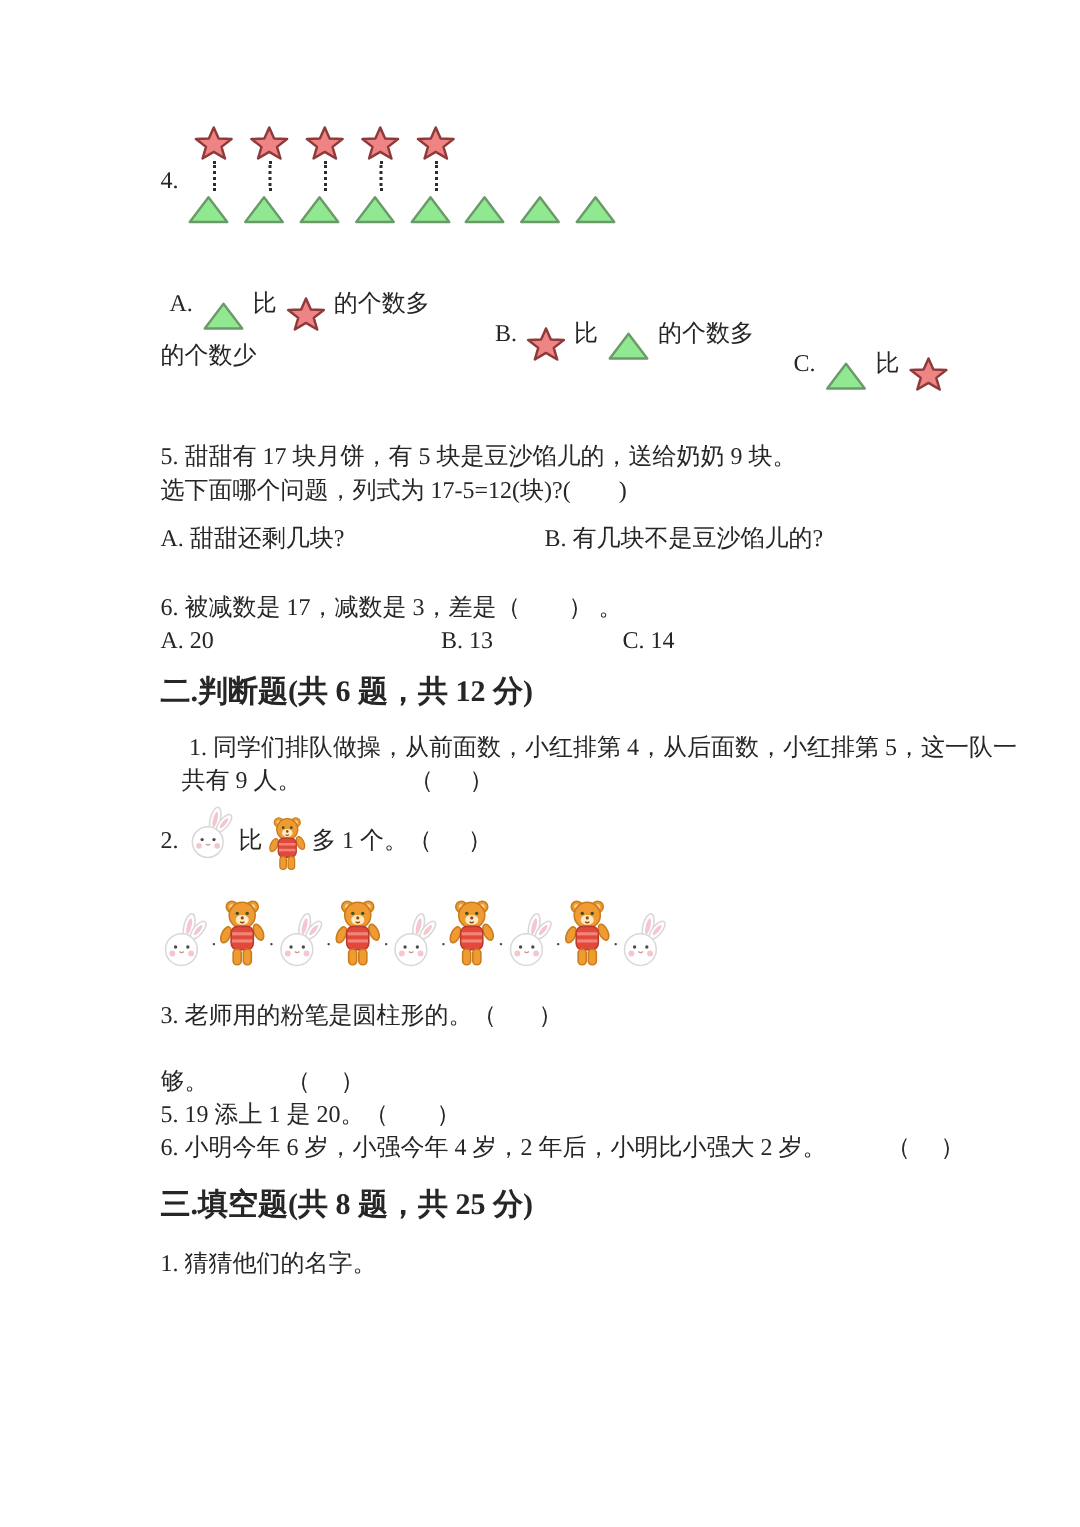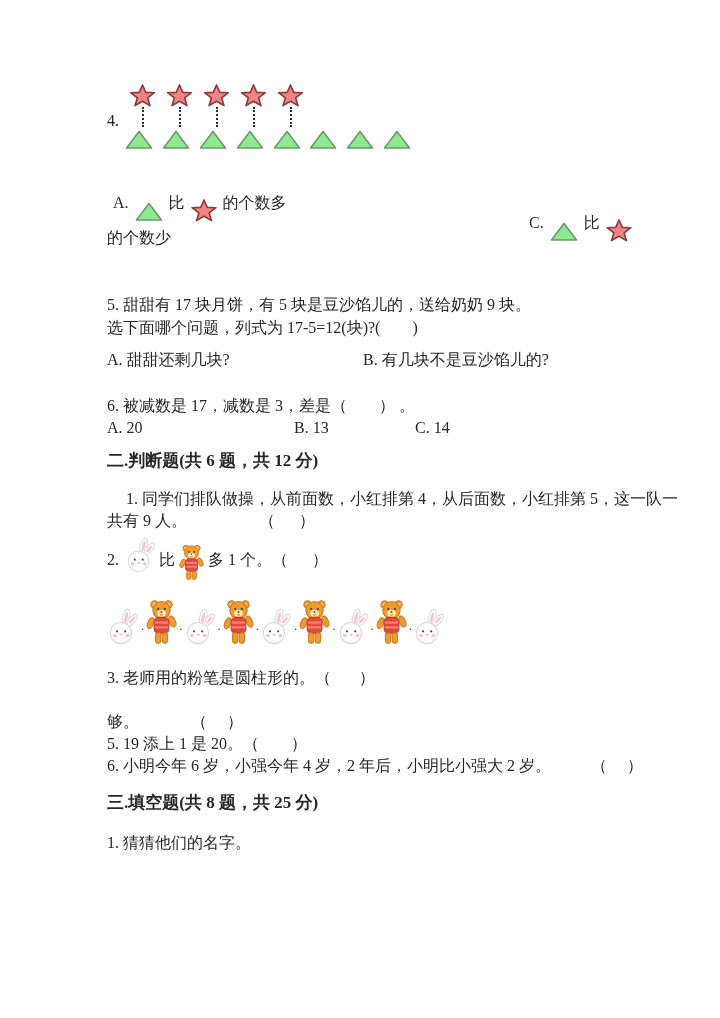--- a/index.html
+++ b/index.html
@@ -7,21 +7,21 @@
     position:relative;
     width:720px;height:1018px;
     margin:0 auto;
     background:#ffffff;
     font-family:"Liberation Serif","DejaVu Serif",serif;
     font-size:16px;
     color:#262626;
     overflow:hidden;
   }
   .line{position:absolute;white-space:pre;line-height:20px;}
-  .heading{font-weight:bold;font-size:17px;}
+  .heading{font-weight:bold;font-size:20px;}
   
   .fig-q4{position:absolute;left:107px;top:84px;width:330px;height:70px;}
   .fig-q4 .qnum{position:absolute;left:0;top:28px;}
   .row-abs{position:absolute;display:flex;}
   .cell{width:37px;display:flex;justify-content:center;align-items:flex-end;}
   .tri-cell{width:36.8px;display:flex;justify-content:center;align-items:flex-end;}
   .dotline{width:0;height:20px;border-left:2.6px dotted #2c2c2c;}
   
   .opt{position:absolute;white-space:pre;}
   .ico{display:inline-block;margin:0 6px;}
@@ -128,20 +128,25 @@
         </span>
       </div>
   </div>
 
   <div class="line" style="left:6px;top:173px;width:704px;height:56px;">
     <span class="opt" style="left:107px;"><span>A.</span><span class="ico drop"><svg viewBox="0 0 28 21" xmlns="http://www.w3.org/2000/svg" width="28" height="21">
             <polygon points="14,2.5 26.5,19 1.5,19" fill="#90e890" stroke="#6a9a6a" stroke-width="1.6" stroke-linejoin="round"></polygon>
           </svg></span><span>比</span><span class="ico drop"><svg viewBox="0 0 27 24" xmlns="http://www.w3.org/2000/svg" width="26" height="23">
             <path d="M13.5 1 L16.9 8.7 L25.9 9.1 L18.9 14.5 L21.3 22.6 L13.5 18 L5.7 22.6 L8.1 14.5 L1.1 9.1 L10.1 8.7 Z" fill="#ef8484" stroke="#8e3a3a" stroke-width="1.7" stroke-linejoin="round"></path>
           </svg></span><span>的个数多</span></span>
+    <span class="opt" style="left:324px;"><span>B.</span><span class="ico drop"><svg viewBox="0 0 27 24" xmlns="http://www.w3.org/2000/svg" width="26" height="23">
+            <path d="M13.5 1 L16.9 8.7 L25.9 9.1 L18.9 14.5 L21.3 22.6 L13.5 18 L5.7 22.6 L8.1 14.5 L1.1 9.1 L10.1 8.7 Z" fill="#ef8484" stroke="#8e3a3a" stroke-width="1.7" stroke-linejoin="round"></path>
+          </svg></span><span>比</span><span class="ico drop"><svg viewBox="0 0 28 21" xmlns="http://www.w3.org/2000/svg" width="28" height="21">
+            <polygon points="14,2.5 26.5,19 1.5,19" fill="#90e890" stroke="#6a9a6a" stroke-width="1.6" stroke-linejoin="round"></polygon>
+          </svg></span><span>的个数多</span></span>
     <span class="opt" style="left:523px;"><span>C.</span><span class="ico drop"><svg viewBox="0 0 28 21" xmlns="http://www.w3.org/2000/svg" width="28" height="21">
             <polygon points="14,2.5 26.5,19 1.5,19" fill="#90e890" stroke="#6a9a6a" stroke-width="1.6" stroke-linejoin="round"></polygon>
           </svg></span><span>比</span><span class="ico drop"><svg viewBox="0 0 27 24" xmlns="http://www.w3.org/2000/svg" width="26" height="23">
             <path d="M13.5 1 L16.9 8.7 L25.9 9.1 L18.9 14.5 L21.3 22.6 L13.5 18 L5.7 22.6 L8.1 14.5 L1.1 9.1 L10.1 8.7 Z" fill="#ef8484" stroke="#8e3a3a" stroke-width="1.7" stroke-linejoin="round"></path>
           </svg></span></span>
   </div>
   <div class="line" style="left:107px;top:228px;">的个数少</div>
 
   <div class="line" style="left:107px;top:295px;">5. 甜甜有 17 块月饼，有 5 块是豆沙馅儿的，送给奶奶 9 块。</div>
   <div class="line" style="left:107px;top:318px;">选下面哪个问题，列式为 17-5=12(块)?(        )</div>
@@ -149,21 +154,21 @@
   <div class="line" style="left:363px;top:350px;">B. 有几块不是豆沙馅儿的?</div>
 
   <div class="line" style="left:107px;top:396px;">6. 被减数是 17，减数是 3，差是（        ） 。</div>
   <div class="line" style="left:107px;top:418px;">A. 20</div>
   <div class="line" style="left:262px;top:418px;margin-left:32px;">B. 13</div>
   <div class="line" style="left:415px;top:418px;">C. 14</div>
 
   <div class="line heading" style="left:107px;top:451px;">二.判断题(共 6 题，共 12 分)</div>
 
   <div class="line" style="left:103px;top:489px;margin-left:23px;">1. 同学们排队做操，从前面数，小红排第 4，从后面数，小红排第 5，这一队一</div>
-  <div class="line" style="left:107px;top:511px;">共有 9 人。                  （      ）</div>
+  <div class="line" style="left:121px;top:511px;">共有 9 人。                  （      ）</div>
 
   <div class="line" style="left:107px;top:537px;"><span>2. </span><span class="ico drop-rabbit"><svg viewBox="0 0 36 44" xmlns="http://www.w3.org/2000/svg" width="30" height="37">
     <g fill="#ffffff" stroke="#d8d8d8" stroke-width="1.2">
       <ellipse cx="21" cy="11" rx="4" ry="10" transform="rotate(14 21 11)"></ellipse>
       <ellipse cx="28" cy="14" rx="3.6" ry="8.5" transform="rotate(40 28 14)"></ellipse>
     </g>
     <ellipse cx="21" cy="11" rx="1.8" ry="6.3" transform="rotate(14 21 11)" fill="#f6c6d0"></ellipse>
     <ellipse cx="28" cy="14" rx="1.6" ry="5" transform="rotate(40 28 14)" fill="#f6c6d0"></ellipse>
     <circle cx="15" cy="29" r="12.3" fill="#ffffff" stroke="#d8d8d8" stroke-width="1.2"></circle>
     <circle cx="10.5" cy="27" r="1.3" fill="#4a4a4a"></circle>

